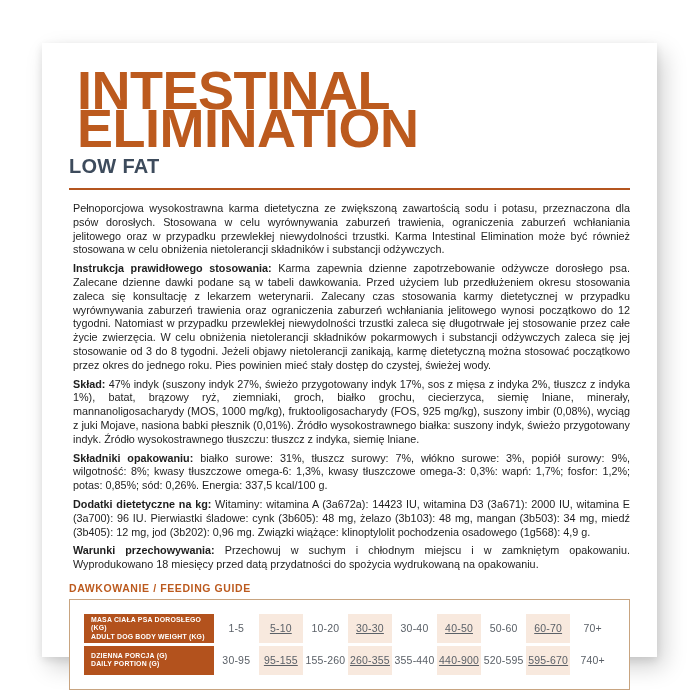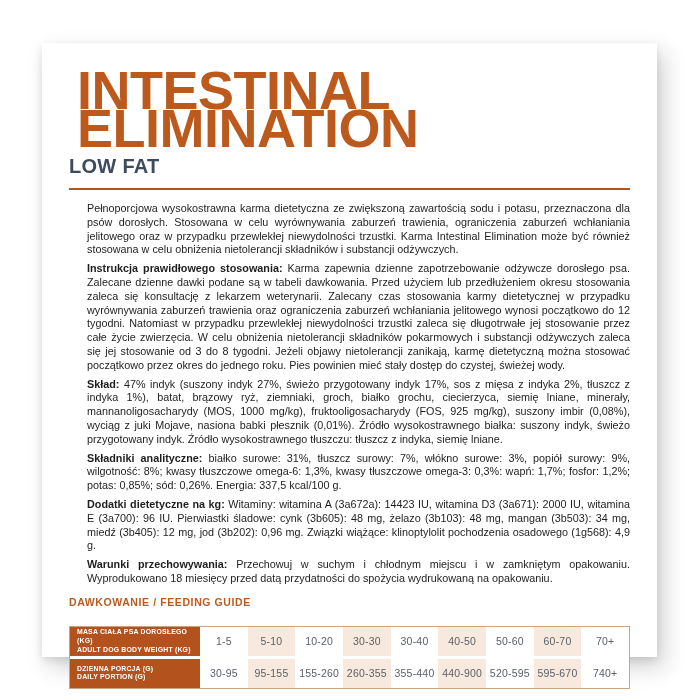--- a/index.html
+++ b/index.html
@@ -34,33 +34,33 @@
     letter-spacing: 0.3px;
   }
   .rule { margin-top: 10px; border: 0; border-top: 2px solid #B4551F; }
   .paragraphs {
     margin-top: 12px;
     font-size: 10.8px;
     line-height: 13.8px;
     color: #1E1E1E;
     text-align: justify;
   }
-  .para { margin: 0 0 5px 18px; }
+  .para { margin: 0 0 5px 4px; }
   .para b { font-weight: bold; }
   .fg-title {
     margin-top: 10px;
     color: #BC5A1E;
     font-size: 10.5px;
     font-weight: bold;
     letter-spacing: 0.6px;
   }
   .fg-table {
-    margin-top: 18px;
+    margin-top: 5px;
     border: 1px solid #C8A480;
-    padding: 0;
+    padding: 14px;
     background: #ffffff;
   }
   .fg-row {
     display: grid;
     grid-template-columns: 130px repeat(9, 1fr);
     height: 29px;
   }
   .fg-row + .fg-row { margin-top: 3px; }
   .fg-head {
     background: #B3521D;
@@ -72,38 +72,38 @@
     display: flex; flex-direction: column; justify-content: center;
     padding-left: 7px;
     text-transform: uppercase;
   }
   .fg-cell {
     display: flex; align-items: center; justify-content: center;
     font-size: 10.5px;
     color: #5B6168;
     letter-spacing: 0.2px;
   }
-  .fg-cell.alt { background: #F8E9DE; }
+  .fg-cell.alt { background: #F8E9DE; text-decoration: underline; }
 </style>
 </head>
 <body>
 
 <div class="canvas">
   <div class="card">
     <h1 class="title">
       <span>INTESTINAL</span>
       <span>ELIMINATION</span>
     </h1>
     <div class="subtitle">LOW FAT</div>
     <hr class="rule">
     <div class="paragraphs">
         <p class="para">Pełnoporcjowa wysokostrawna karma dietetyczna ze zwiększoną zawartością sodu i potasu, przeznaczona dla psów dorosłych. Stosowana w celu wyrównywania zaburzeń trawienia, ograniczenia zaburzeń wchłaniania jelitowego oraz w przypadku przewlekłej niewydolności trzustki. Karma Intestinal Elimination może być również stosowana w celu obniżenia nietolerancji składników i substancji odżywczych.</p>
         <p class="para"><b>Instrukcja prawidłowego stosowania: </b>Karma zapewnia dzienne zapotrzebowanie odżywcze dorosłego psa. Zalecane dzienne dawki podane są w tabeli dawkowania. Przed użyciem lub przedłużeniem okresu stosowania zaleca się konsultację z lekarzem weterynarii. Zalecany czas stosowania karmy dietetycznej w przypadku wyrównywania zaburzeń trawienia oraz ograniczenia zaburzeń wchłaniania jelitowego wynosi początkowo do 12 tygodni. Natomiast w przypadku przewlekłej niewydolności trzustki zaleca się długotrwałe jej stosowanie przez całe życie zwierzęcia. W celu obniżenia nietolerancji składników pokarmowych i substancji odżywczych zaleca się jej stosowanie od 3 do 8 tygodni. Jeżeli objawy nietolerancji zanikają, karmę dietetyczną można stosować początkowo przez okres do jednego roku. Pies powinien mieć stały dostęp do czystej, świeżej wody.</p>
         <p class="para"><b>Skład: </b>47% indyk (suszony indyk 27%, świeżo przygotowany indyk 17%, sos z mięsa z indyka 2%, tłuszcz z indyka 1%), batat, brązowy ryż, ziemniaki, groch, białko grochu, ciecierzyca, siemię lniane, minerały, mannanoligosacharydy (MOS, 1000 mg/kg), fruktooligosacharydy (FOS, 925 mg/kg), suszony imbir (0,08%), wyciąg z juki Mojave, nasiona babki płesznik (0,01%). Źródło wysokostrawnego białka: suszony indyk, świeżo przygotowany indyk. Źródło wysokostrawnego tłuszczu: tłuszcz z indyka, siemię lniane.</p>
-        <p class="para"><b>Składniki analityczne: </b>białko surowe: 31%, tłuszcz surowy: 7%, włókno surowe: 3%, popiół surowy: 9%, wilgotność: 8%; kwasy tłuszczowe omega-6: 1,3%, kwasy tłuszczowe omega-3: 0,3%: wapń: 1,7%; fosfor: 1,2%; potas: 0,85%; sód: 0,26%. Energia: 337,5 kcal/100 g.</p>
+        <p class="para"><b>Składniki opakowaniu: </b>białko surowe: 31%, tłuszcz surowy: 7%, włókno surowe: 3%, popiół surowy: 9%, wilgotność: 8%; kwasy tłuszczowe omega-6: 1,3%, kwasy tłuszczowe omega-3: 0,3%: wapń: 1,7%; fosfor: 1,2%; potas: 0,85%; sód: 0,26%. Energia: 337,5 kcal/100 g.</p>
         <p class="para"><b>Dodatki dietetyczne na kg: </b>Witaminy: witamina A (3a672a): 14423 IU, witamina D3 (3a671): 2000 IU, witamina E (3a700): 96 IU. Pierwiastki śladowe: cynk (3b605): 48 mg, żelazo (3b103): 48 mg, mangan (3b503): 34 mg, miedź (3b405): 12 mg, jod (3b202): 0,96 mg. Związki wiążące: klinoptylolit pochodzenia osadowego (1g568): 4,9 g.</p>
         <p class="para"><b>Warunki przechowywania: </b>Przechowuj w suchym i chłodnym miejscu i w zamkniętym opakowaniu. Wyprodukowano 18 miesięcy przed datą przydatności do spożycia wydrukowaną na opakowaniu.</p>
       </div>
     <div class="fg-title">DAWKOWANIE / FEEDING GUIDE</div>
     <div class="fg-table">
         <div class="fg-row">
           <div class="fg-head">
             <div>MASA CIAŁA PSA DOROSŁEGO (kg)</div>
             <div>ADULT DOG BODY WEIGHT (kg)</div>
           </div>

